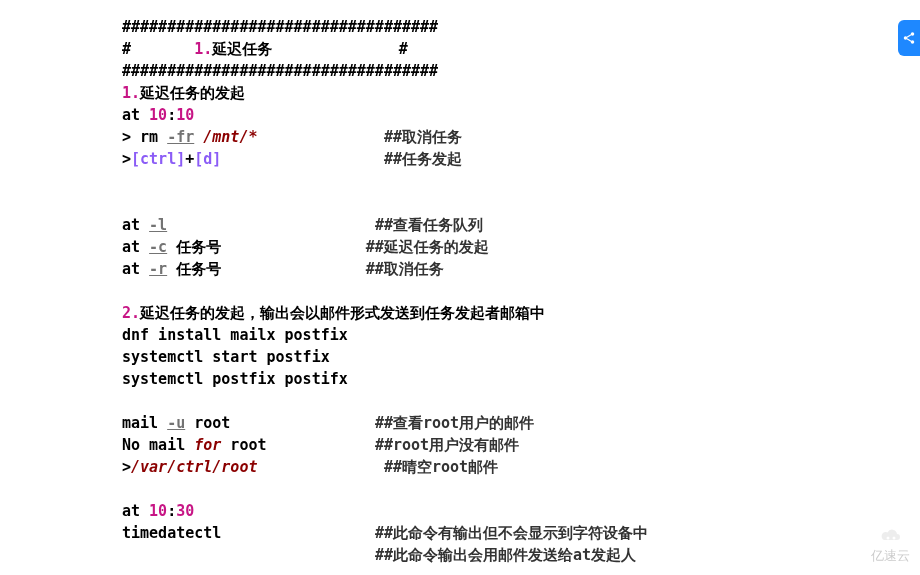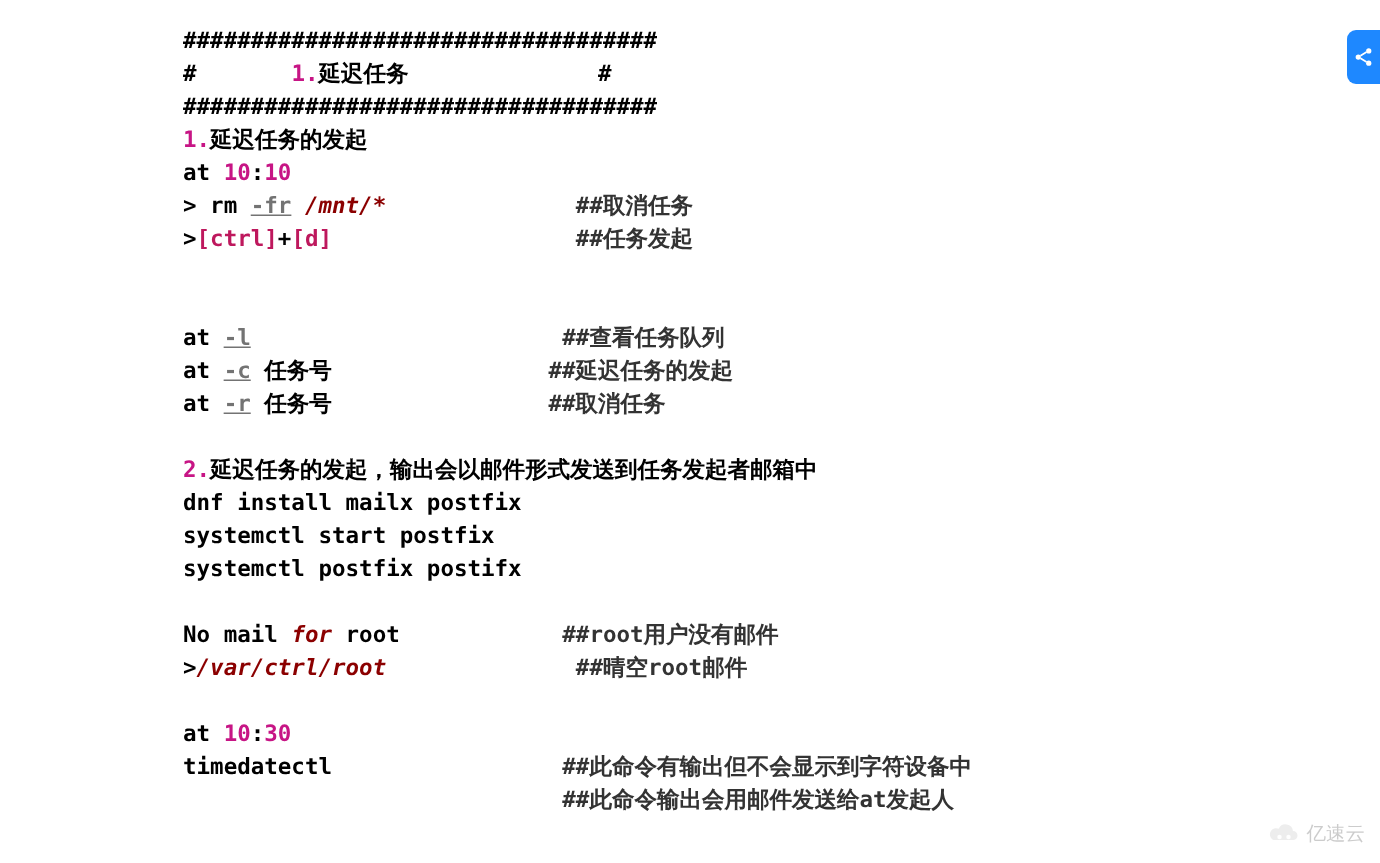--- a/index.html
+++ b/index.html
@@ -20,33 +20,34 @@
     }
     .line {
       white-space: pre;
       display: block;
     }
     .c-black { color: #000000; }
     .c-magenta { color: #c71585; }
     .c-teal { color: #737373; text-decoration: underline; }
     .c-reddish { color: #8b0000; font-style: italic; }
     .c-slate { color: #333333; }
-    .c-blue { color: #be185d; text-align: right; }
+    .c-blue { color: #8b5cf6; text-align: right; }
 
     .watermark {
       position: absolute;
       right: 10px;
       bottom: 10px;
       color: #cccccc;
       font-family: Liberation Serif, serif;
       font-size: 13px;
       font-weight: normal;
       display: flex;
       align-items: center;
       gap: 4px;
+      flex-direction: column;
     }
     .watermark svg { opacity: 0.35; }
 
     .share-tab {
       position: absolute;
       right: 0;
       top: 20px;
       width: 22px;
       height: 36px;
       background: #1e88ff;
@@ -73,20 +74,21 @@
     <span class="line"><span class="c-black"> </span></span>
     <span class="line"><span class="c-black">at </span><span class="c-teal">-l</span><span class="c-black">                       </span><span class="c-slate">##查看任务队列</span></span>
     <span class="line"><span class="c-black">at </span><span class="c-teal">-c</span><span class="c-black"> 任务号                </span><span class="c-slate">##延迟任务的发起</span></span>
     <span class="line"><span class="c-black">at </span><span class="c-teal">-r</span><span class="c-black"> 任务号                </span><span class="c-slate">##取消任务</span></span>
     <span class="line"><span class="c-black"> </span></span>
     <span class="line"><span class="c-magenta">2.</span><span class="c-black">延迟任务的发起，输出会以邮件形式发送到任务发起者邮箱中</span></span>
     <span class="line"><span class="c-black">dnf install mailx postfix</span></span>
     <span class="line"><span class="c-black">systemctl start postfix</span></span>
     <span class="line"><span class="c-black">systemctl postfix postifx</span></span>
     <span class="line"><span class="c-black"> </span></span>
+    <span class="line"><span class="c-black">mail </span><span class="c-teal">-u</span><span class="c-black"> root                </span><span class="c-slate">##查看root用户的邮件</span></span>
     <span class="line"><span class="c-black">No mail </span><span class="c-reddish">for</span><span class="c-black"> root            </span><span class="c-slate">##root用户没有邮件</span></span>
     <span class="line"><span class="c-black">&gt;</span><span class="c-reddish">/var/ctrl/root</span><span class="c-black">              </span><span class="c-slate">##晴空root邮件</span></span>
     <span class="line"><span class="c-black"> </span></span>
     <span class="line"><span class="c-black">at </span><span class="c-magenta">10</span><span class="c-black">:</span><span class="c-magenta">30</span></span>
     <span class="line"><span class="c-black">timedatectl                 </span><span class="c-slate">##此命令有输出但不会显示到字符设备中</span></span>
     <span class="line"><span class="c-black">                            </span><span class="c-slate">##此命令输出会用邮件发送给at发起人</span></span>
   </div>
 
 <div class="watermark">
   <svg width="22" height="14" viewBox="0 0 44 28">

